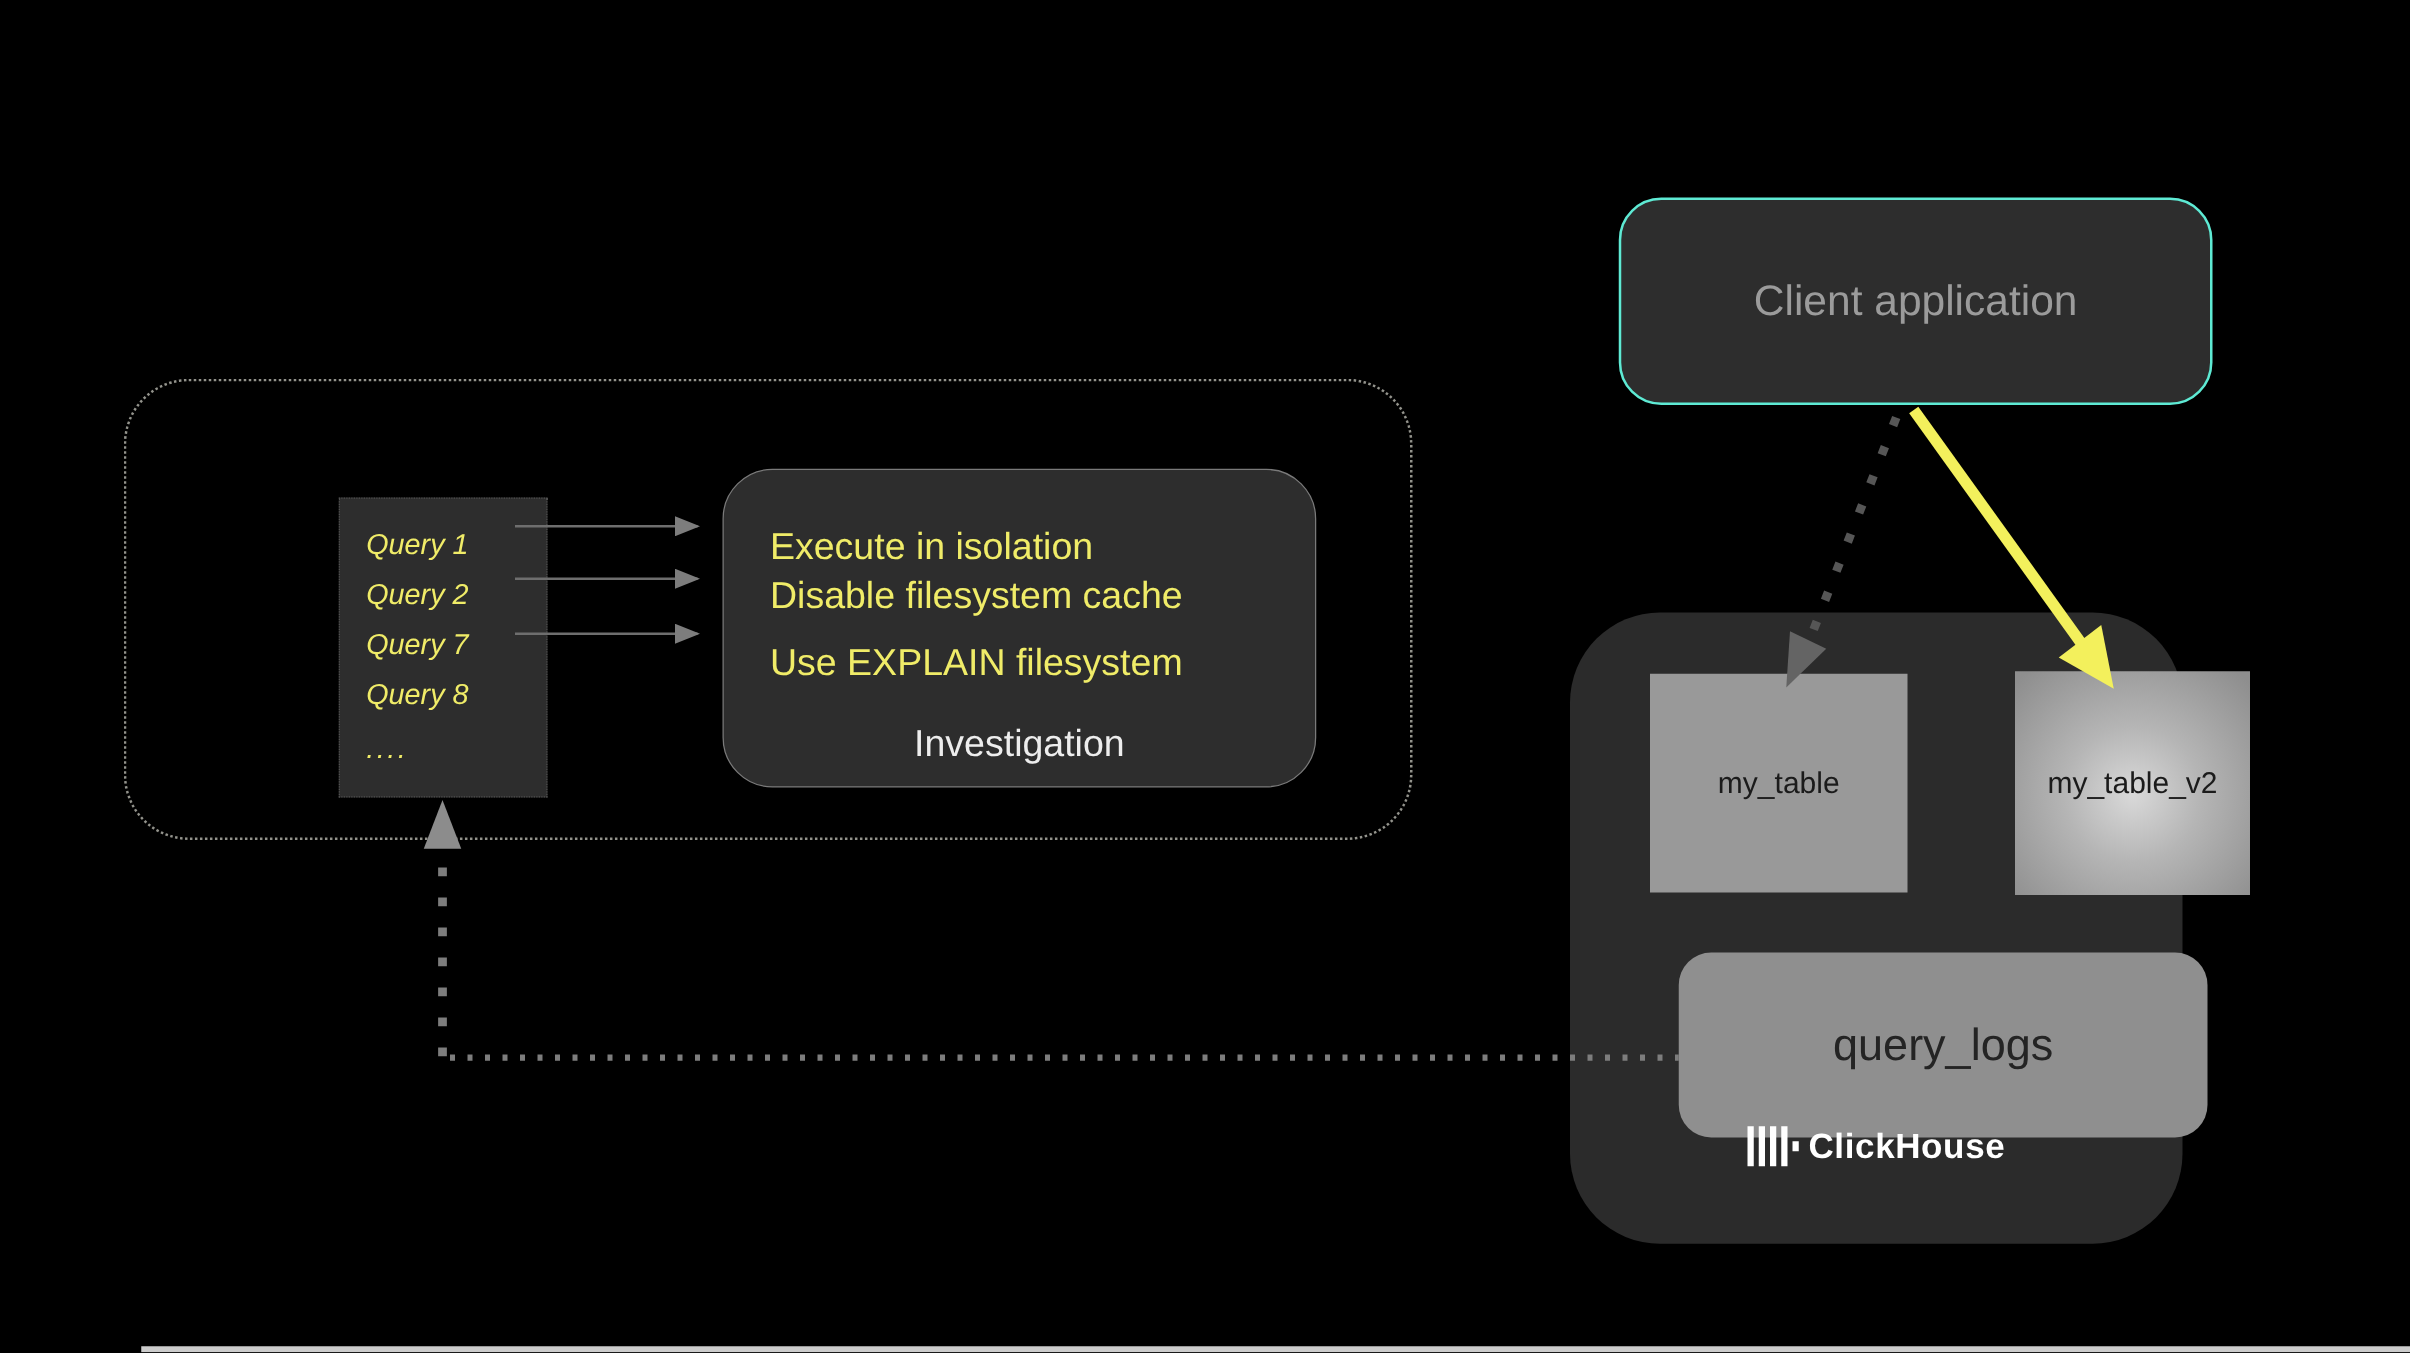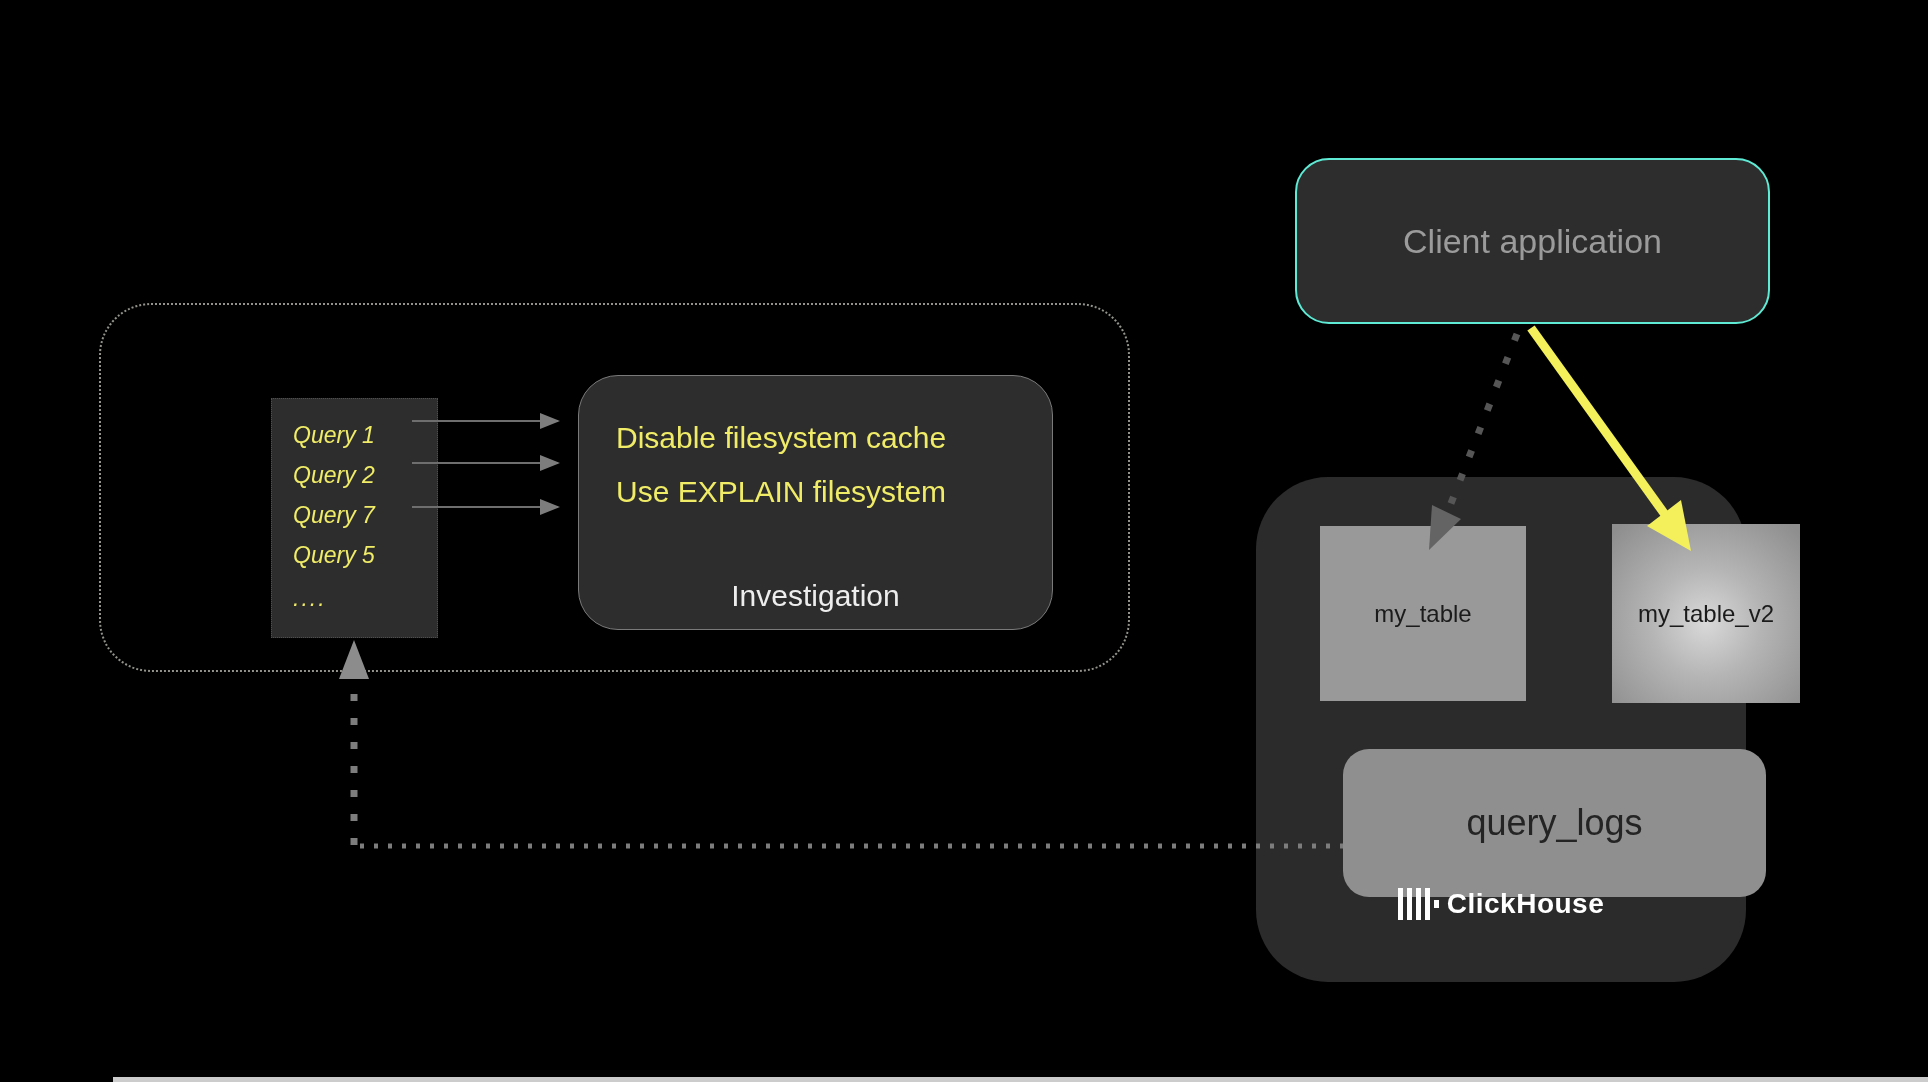--- a/index.html
+++ b/index.html
@@ -75,21 +75,21 @@
     display: flex; align-items: center; justify-content: center;
   }
   .client-box span {
     color: #9b9b9b;
     font-size: 34px;
   }
 
   
   .ch-box {
     position: absolute;
-    left: 1256px; top: 477px;
+    left: 1256px; top: 490px;
     width: 490px; height: 505px;
     background: #2b2b2b;
     border-radius: 72px;
   }
   .table-node {
     position: absolute;
     display: flex; align-items: center; justify-content: center;
     color: #1b1b1b;
     font-size: 24px;
   }
@@ -155,25 +155,26 @@
 <body>
 
 <div class="stage">
 
   <div class="dotted-group"></div>
 
   <div class="query-box">
     <div class="query-item">Query 1</div>
     <div class="query-item">Query 2</div>
     <div class="query-item">Query 7</div>
-    <div class="query-item">Query 5</div>
+    <div class="query-item">Query 8</div>
     <div class="query-item dots">....</div>
   </div>
 
   <div class="inv-box">
+    <div class="tip">Execute in isolation</div>
     <div class="tip">Disable filesystem cache</div>
     <div class="tip gap">Use EXPLAIN filesystem</div>
     <div class="inv-title">Investigation</div>
   </div>
 
   <div class="client-box">
     <span>Client application</span>
   </div>
 
   <div class="ch-box">

